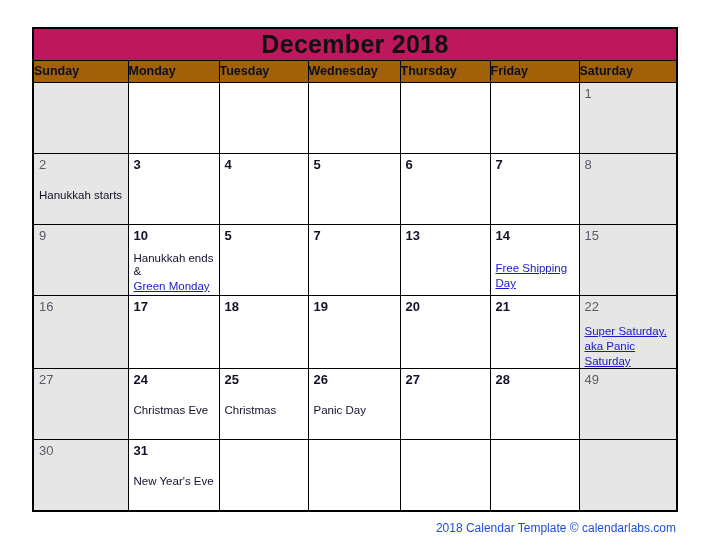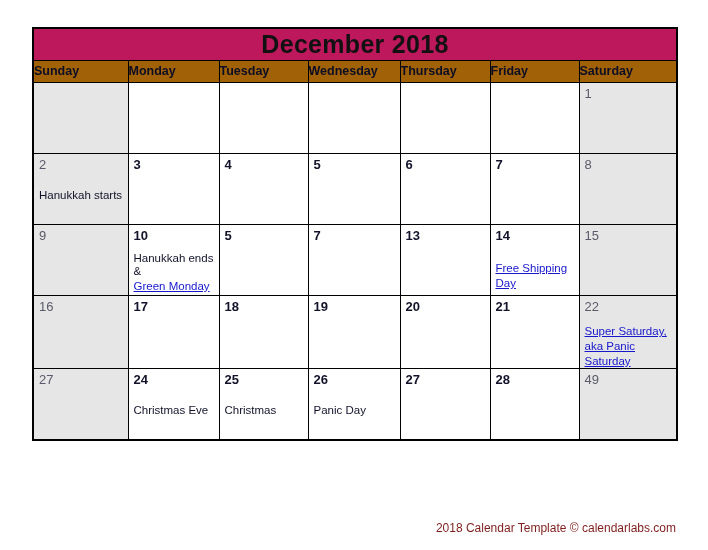--- a/index.html
+++ b/index.html
@@ -108,21 +108,21 @@
     text-decoration: underline;
     cursor: pointer;
   }
 
   
   #footer {
     position: absolute;
     right: 32px;
     top: 521px;
     font-size: 12px;
-    color: #7f1d1d;
+    color: #1d4ed8;
     text-align: center;
     white-space: nowrap;
   }
 </style>
 </head>
 <body>
 
 <div id="calendar-wrap">
   <table class="calendar">
     <colgroup>
@@ -270,17 +270,43 @@
           <td class="day">
             <span class="daynum">27</span>
           </td>
           <td class="day">
             <span class="daynum">28</span>
           </td>
           <td class="day weekend">
             <span class="daynum">49</span>
           </td>
         </tr>
+        <tr>
+          <td class="day weekend">
+            <span class="daynum">30</span>
+          </td>
+          <td class="day">
+            <span class="daynum">31</span>
+            <div class="events gap">
+              <span class="ev-text">New Year's Eve</span>
+            </div>
+          </td>
+          <td class="day">
+            <span class="daynum"></span>
+          </td>
+          <td class="day">
+            <span class="daynum"></span>
+          </td>
+          <td class="day">
+            <span class="daynum"></span>
+          </td>
+          <td class="day">
+            <span class="daynum"></span>
+          </td>
+          <td class="day weekend">
+            <span class="daynum"></span>
+          </td>
+        </tr>
       </tbody>
   </table>
 </div>
 
 <div id="footer">2018 Calendar Template © calendarlabs.com</div>
 
 </body></html>

